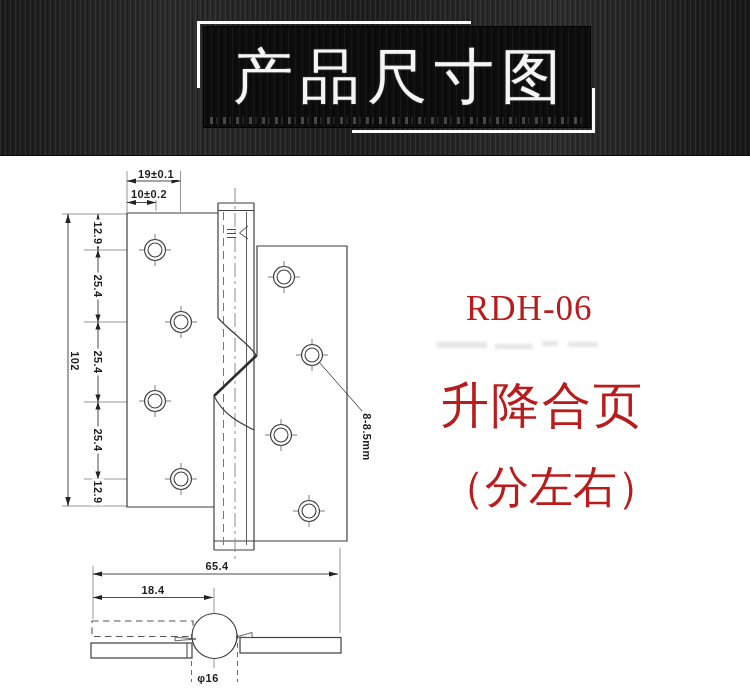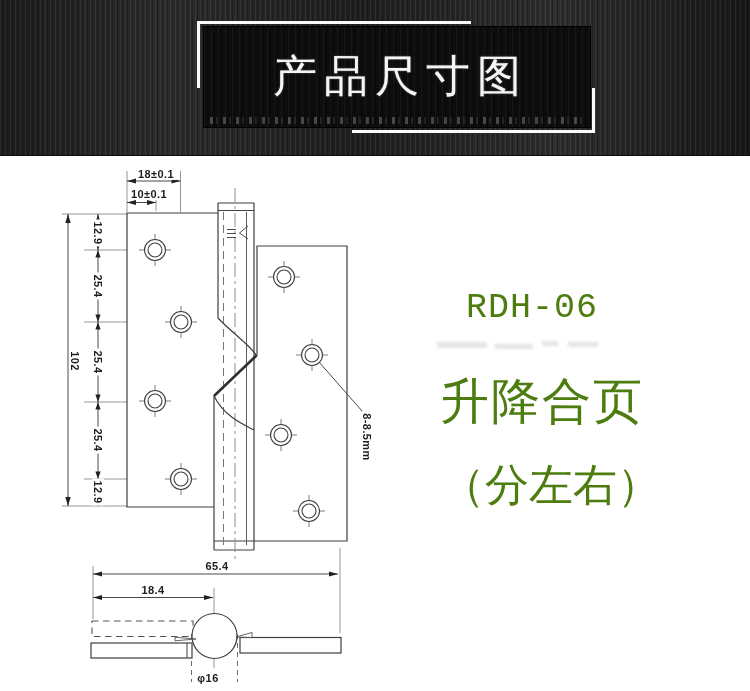--- a/index.html
+++ b/index.html
@@ -28,21 +28,21 @@
     display:flex;align-items:center;justify-content:center;
   }
   .hero-box::after{
     content:"";position:absolute;left:6px;right:6px;bottom:3px;height:7px;
     background:repeating-linear-gradient(90deg,
       rgba(200,200,200,.30) 0 3px, rgba(0,0,0,0) 3px 6px,
       rgba(150,150,150,.16) 6px 8px, rgba(0,0,0,0) 8px 13px);
   }
   .hero-title{
     font-family:"Liberation Serif","DejaVu Serif",serif;
-    font-size:44px;line-height:1;color:#f5f5f5;letter-spacing:7px;
+    font-size:60px;line-height:1;color:#f5f5f5;letter-spacing:7px;
     text-indent:7px;white-space:nowrap;text-shadow:0 0 2px rgba(255,255,255,.35);
   }
   .bracket-tl{
     position:absolute;left:197px;top:21px;width:271px;height:64px;
     border-top:3px solid #fafafa;border-left:3px solid #fafafa;
   }
   .bracket-br{
     position:absolute;left:352px;top:88px;width:240px;height:42px;
     border-bottom:3px solid #fafafa;border-right:3px solid #fafafa;
   }
@@ -50,22 +50,22 @@
   .draw{position:absolute;left:0;top:155px;width:750px;height:536px;}
   
   .dim{
     position:absolute;transform:translate(-50%,-50%);
     font:bold 11px/1.1 "Liberation Sans",sans-serif;color:#1d1d1d;
     background:#fff;padding:0 2px;white-space:nowrap;letter-spacing:.4px;
   }
   .dim.vert{transform:translate(-50%,-50%) rotate(90deg);}
   
   .caption{
-    position:absolute;font-family:Liberation Mono, monospace;
-    color:#4d7c0f;line-height:1;white-space:nowrap;
+    position:absolute;font-family:Liberation Serif, serif;
+    color:#b91c1c;line-height:1;white-space:nowrap;
   }
   .cap-model{left:466px;top:291px;font-size:35px;letter-spacing:1px;}
   .cap-name{left:440px;top:381px;font-size:49px;letter-spacing:2px;}
   .cap-note{left:441px;top:466px;font-size:44px;}
   .wm{position:absolute;background:#cbcbcb;opacity:.5;filter:blur(1.5px);}
 </style>
 </head>
 <body>
 
 <div class="stage">
@@ -217,22 +217,22 @@
         <path d="M187,643 V658" stroke-width="1"></path>
         <path d="M175,637.2 L196,639 L175,640.8 Z" fill="#fff" stroke-width="0.8"></path>
       </g>
       <g>
         <rect x="240" y="637.5" width="101" height="15.5" fill="#fff"></rect>
         <path d="M236,637 L252,632.5 L252,637.5 Z" fill="#fff" stroke-width="0.8"></path>
       </g>
     </g>
   </svg>
 
-  <span class="dim" style="left:156px;top:174px">18±0.1</span>
-  <span class="dim" style="left:149px;top:194px">10±0.1</span>
+  <span class="dim" style="left:156px;top:174px">19±0.1</span>
+  <span class="dim" style="left:149px;top:194px">10±0.2</span>
 
   <span class="dim vert" style="left:98px;top:233px">12.9</span>
   <span class="dim vert" style="left:98px;top:286px">25.4</span>
   <span class="dim vert" style="left:98px;top:362px">25.4</span>
   <span class="dim vert" style="left:98px;top:440px">25.4</span>
   <span class="dim vert" style="left:98px;top:492px">12.9</span>
   <span class="dim vert" style="left:75px;top:361px">102</span>
 
   <span class="dim vert" style="left:367px;top:437px">8-8.5mm</span>
 

